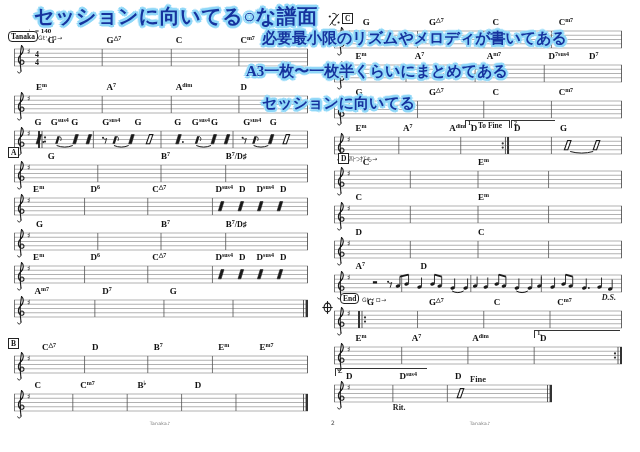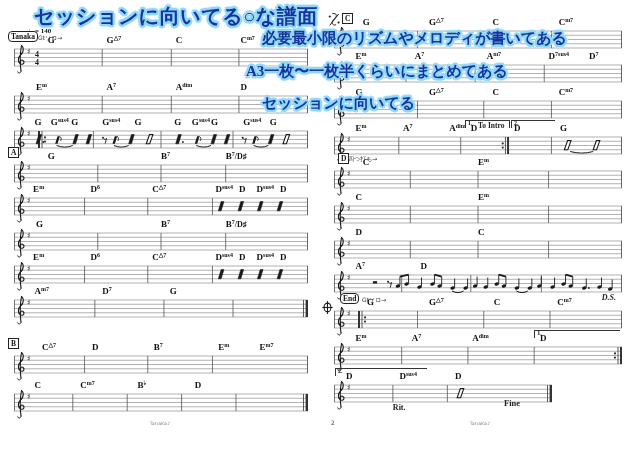--- a/index.html
+++ b/index.html
@@ -476,21 +476,21 @@
           <polygon points="230.4,19.8 233.8,19.8 237,10.6 233.6,10.6" fill="#fff" stroke="#1a1a1a" stroke-width="1.1"></polygon>
           <path d="M236.16,21.5 Q247.68,24.7 259.2,21.5" stroke="#1a1a1a" stroke-width="1" fill="none"></path>
           <polygon points="259.2,19.8 262.59999999999997,19.8 265.8,10.6 262.4,10.6" fill="#fff" stroke="#1a1a1a" stroke-width="1.1"></polygon>
         </svg>
         <span class="chord" style="left: 21.6px;"><span>E</span><span class="cq">m</span></span>
         <span class="chord" style="left: 69.12px;"><span>A</span><span class="cq">7</span></span>
         <span class="chord" style="left: 115.2px;"><span>A</span><span class="cq">dim</span></span>
         <span class="chord" style="left: 136.8px;"><span>D</span></span>
         <span class="chord" style="left: 180px;"><span>D</span></span>
         <span class="chord" style="left: 226.08px;"><span>G</span></span>
-        <span class="mtext t-tocoda" style="left: 144px; top: -15px;">To Intro</span>
+        <span class="mtext t-tocoda" style="left: 144px; top: -15px;">To Fine</span>
         <div class="volta closed" style="left: 131.04px; width: 43.2px;">
           <span class="vlabel">1.</span>
         </div>
         <div class="volta" style="left: 177.12px; width: 43.2px;">
           <span class="vlabel">2.</span>
         </div>
       </div>
       <div class="staff-row" style="left: 14px; top: 170px; width: 288px;">
         <svg class="staff-svg" width="296" height="34">
           <line x1="0" y1="7" x2="288" y2="7" stroke="#8f8f8f" stroke-width="0.7"></line>
@@ -722,21 +722,21 @@
           <text x="13" y="11.5" font-size="7.5" font-family="DejaVu Sans" fill="#1a1a1a">♯</text>
           <line x1="58.86000000000001" y1="7" x2="58.86000000000001" y2="24" stroke="#555" stroke-width="0.8"></line>
           <line x1="113.36" y1="7" x2="113.36" y2="24" stroke="#555" stroke-width="0.8"></line>
           <line x1="213.5" y1="7" x2="213.5" y2="24" stroke="#333" stroke-width="0.8"></line>
           <rect x="215.6" y="7" width="2.4" height="17" fill="#333"></rect>
           <polygon points="123.16999999999999,19.8 126.57,19.8 129.76999999999998,10.6 126.36999999999999,10.6" fill="#fff" stroke="#1a1a1a" stroke-width="1.1"></polygon>
         </svg>
         <span class="chord" style="left: 11.99px;"><span>D</span></span>
         <span class="chord" style="left: 65.4px;"><span>D</span><span class="cq">sus4</span></span>
         <span class="chord" style="left: 120.99px;"><span>D</span></span>
-        <span class="mtext t-fine" style="left: 170px; top: -10px; margin-top: 24px;">Fine</span>
+        <span class="mtext t-fine" style="left: 136px; top: -10px;">Fine</span>
         <span class="mtext t-rit" style="left: 58.86px; top: 19px;">Rit.</span>
         <div class="volta" style="left: 1.09px; width: 90.47px;">
           <span class="vlabel">2.</span>
         </div>
       </div>
     </div>
   <div class="callout title">セッションに向いてる○な譜面</div>
   <div class="callout ann a1">必要最小限のリズムやメロディが書いてある</div>
   <div class="callout ann a2">A3一枚〜一枚半くらいにまとめてある</div>
   <div class="callout ann a3">セッションに向いてる</div>

